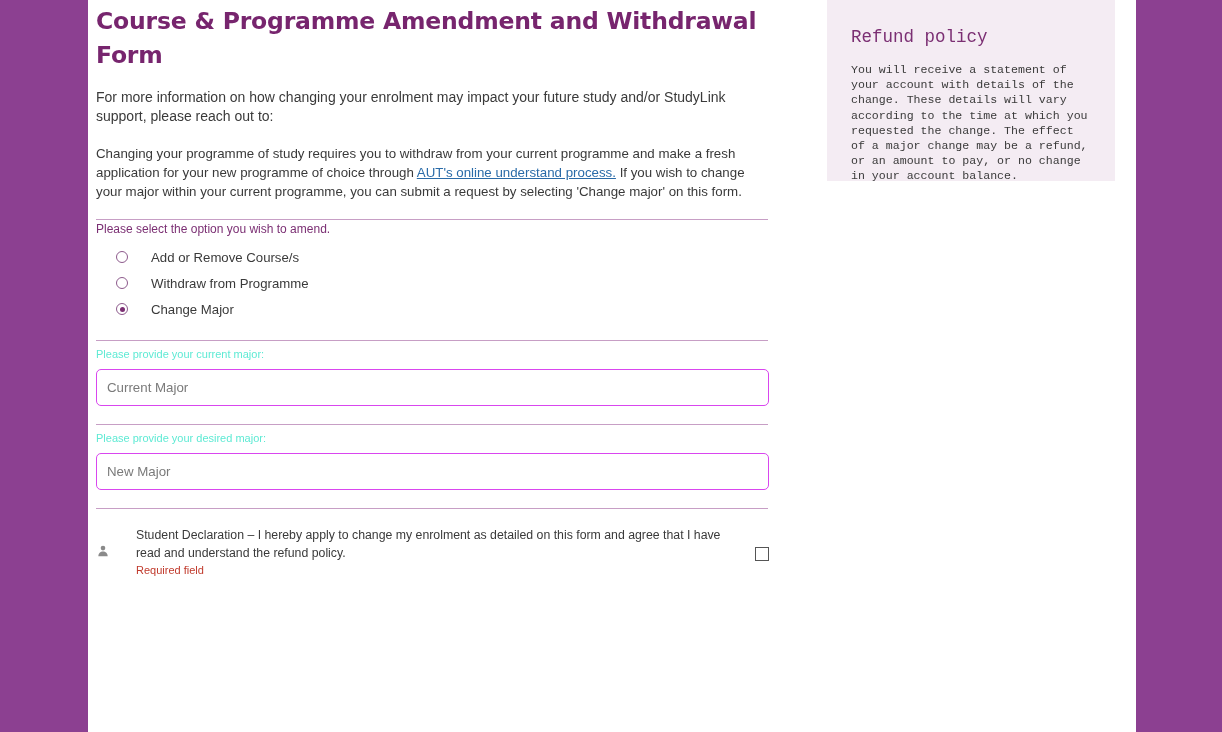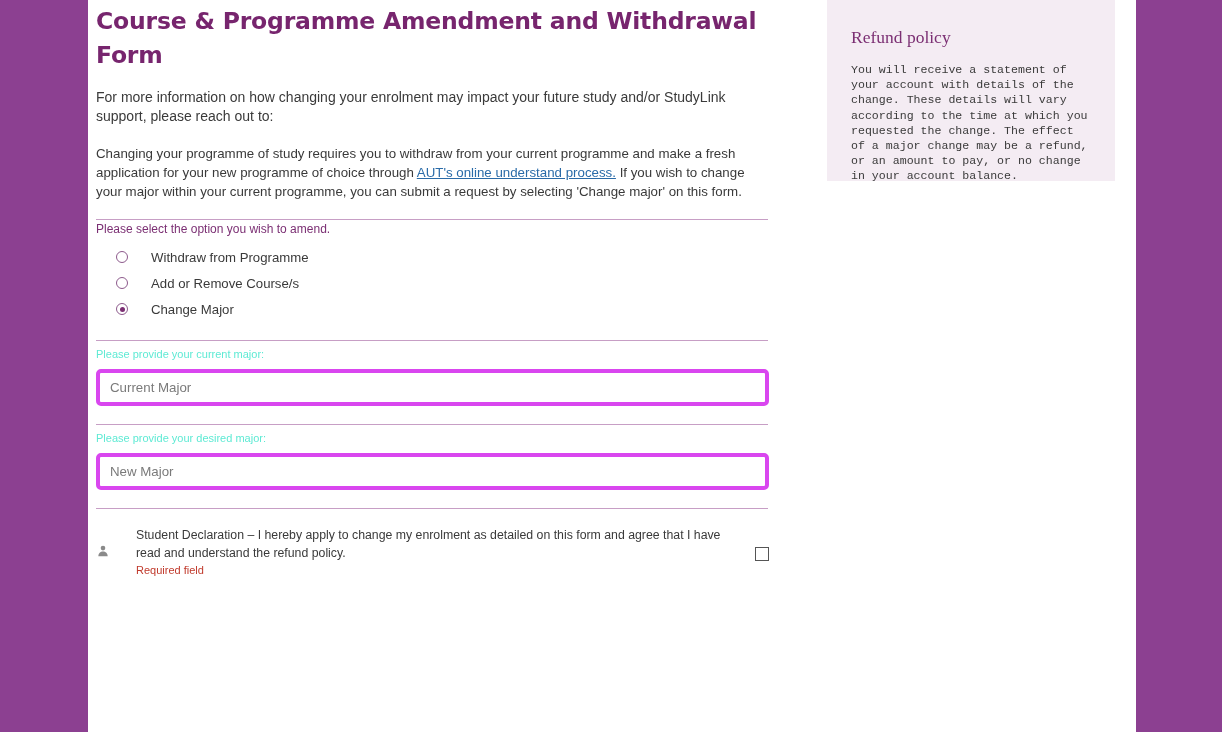--- a/index.html
+++ b/index.html
@@ -124,21 +124,21 @@
   .field-label {
     font-size: 11px;
     color: #5eead4;
     margin-top: 7px;
   }
   input.text-field {
     display: block;
     margin-top: 9px;
     width: 673px;
     height: 37px;
-    border: 4px solid #d946ef;
+    border: 1px solid #d946ef;
     border-radius: 5px;
     padding: 0 10px;
     font-size: 13.3px;
     color: #3a3a3a;
     background: #fff;
     font-family: "Liberation Sans", sans-serif;
   }
   input.text-field::placeholder { color: #7a7a7a; }
   .declaration-row {
     display: flex;
@@ -180,21 +180,21 @@
     position: absolute;
     left: 827px;
     top: 0;
     width: 288px;
     height: 181px;
     background: #f4ecf3;
     padding: 26px 24px 0 24px;
   }
   #refund-panel h2 {
     margin: 0;
-    font-family: Liberation Serif, serif;
+    font-family: Liberation Mono, monospace;
     font-size: 17.5px;
     font-weight: normal;
     color: #7b2f73;
     line-height: 22px;
   }
   #refund-panel p {
     margin: 14px 0 0 0;
     font-size: 11.6px;
     color: #3a3a3a;
     line-height: 15.2px;
@@ -217,25 +217,25 @@
 
     <p class="para2"><span>Changing your programme of study requires you to withdraw from your current programme and make a fresh application for your new programme of choice through </span><a class="link" href="#">AUT's online understand process.</a><span> If you wish to change your major within your current programme, you can submit a request by selecting 'Change major' on this form.</span></p>
 
     <hr class="sep">
 
     <div class="q-label">Please select the option you wish to amend.</div>
 
     <div class="radio-group">
       <div class="radio-row">
         <span class="radio"></span>
-        <span class="radio-label">Withdraw from Programme</span>
+        <span class="radio-label">Add or Remove Course/s</span>
       </div>
       <div class="radio-row">
         <span class="radio"></span>
-        <span class="radio-label">Add or Remove Course/s</span>
+        <span class="radio-label">Withdraw from Programme</span>
       </div>
       <div class="radio-row">
         <span class="radio checked"></span>
         <span class="radio-label">Change Major</span>
       </div>
     </div>
 
     <hr class="sep">
 
     <div class="field-label">Please provide your current major:</div>

